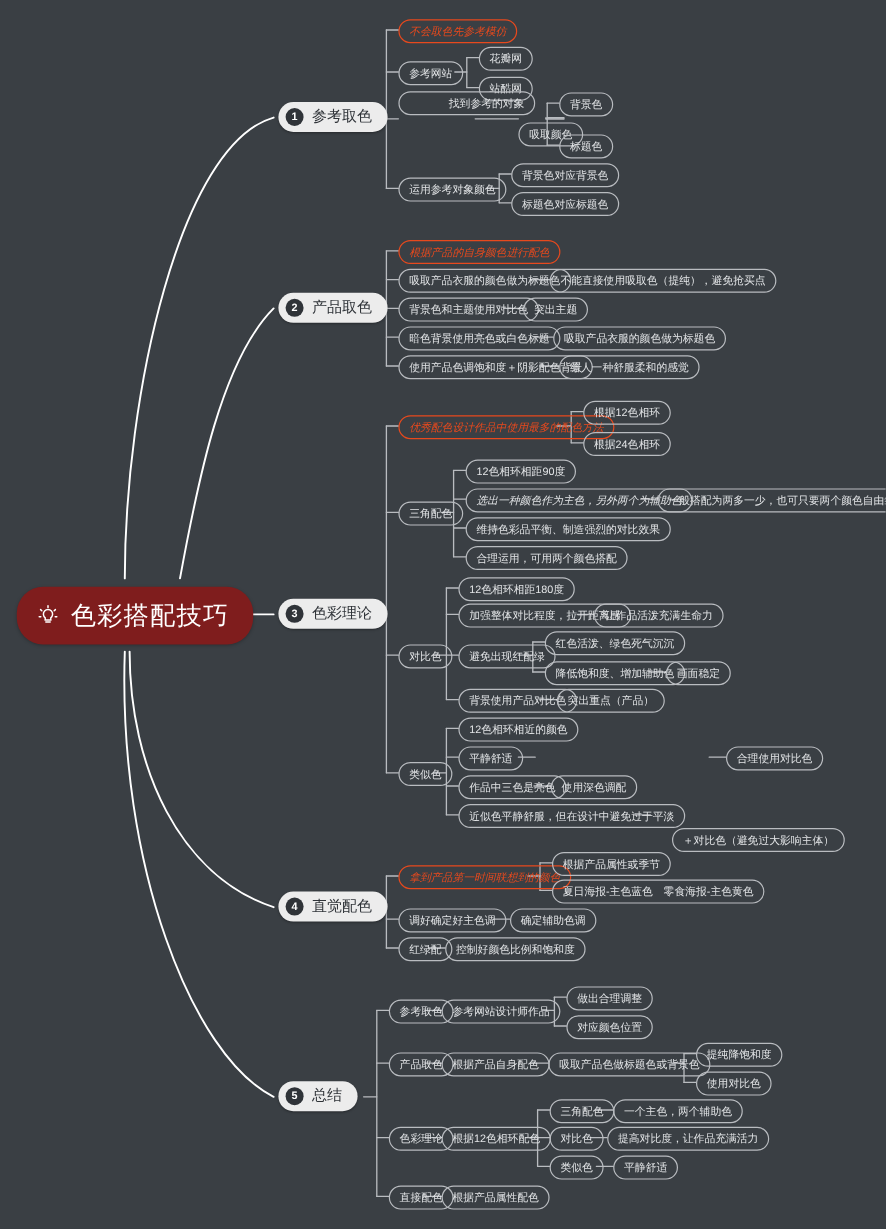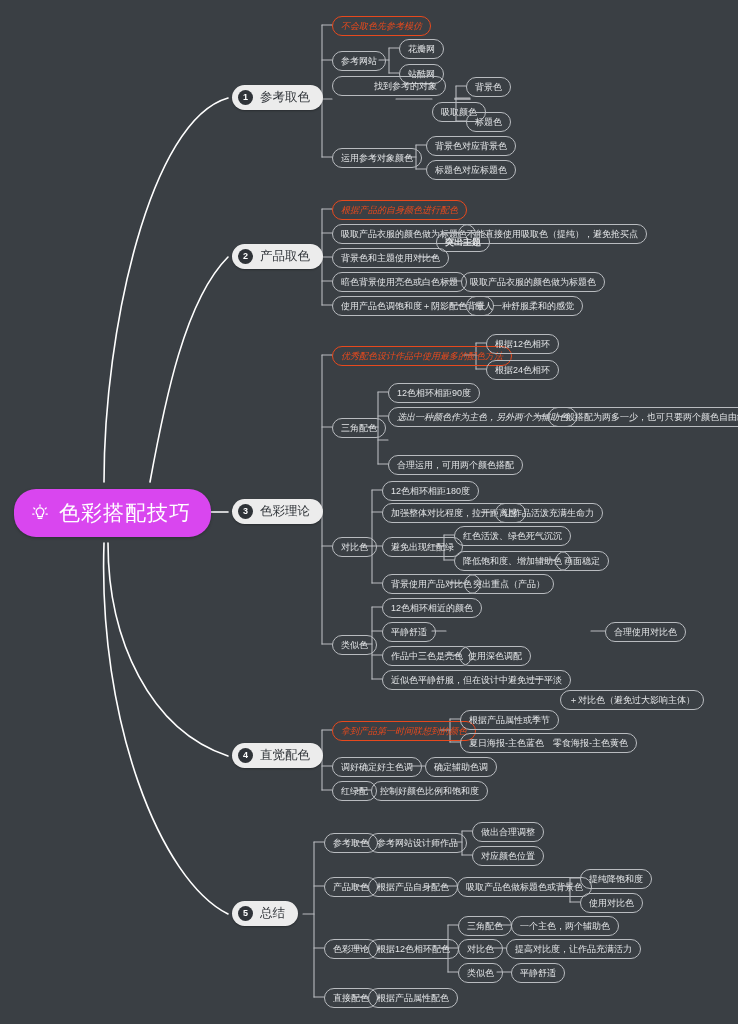--- a/index.html
+++ b/index.html
@@ -9,21 +9,21 @@
     font-family:"Liberation Sans","DejaVu Sans",sans-serif;
     overflow:hidden;
   }
   #canvas{ position:relative; width:738px; height:1024px; }
   #wires{ position:absolute; left:0; top:0; width:738px; height:1024px; pointer-events:none; }
 
   
   .center-node{
     position:absolute;
     display:flex; align-items:center; gap:9px;
-    background:#d946ef;
+    background:#7f1d1d;
     border-radius:22px;
     padding:10px 20px 10px 16px;
     color:#ffffff;
     font-size:21px;
     letter-spacing:1px;
     white-space:nowrap;
     box-shadow:0 1px 3px rgba(0,0,0,.25);
   }
   .bulb{ width:20px; height:20px; display:block; }
 
@@ -252,34 +252,35 @@
   <div class="node" style="left:466px; top:77px;">背景色</div>
   <div class="node" style="left:466px; top:112px;">标题色</div>
   <div class="node" style="left:332px; top:148px;">运用参考对象颜色</div>
   <div class="node" style="left:426px; top:136px;">背景色对应背景色</div>
   <div class="node" style="left:426px; top:160px;">标题色对应标题色</div>
 
   <div class="node accent" style="left:332px; top:200px;">根据产品的自身颜色进行配色</div>
   <div class="node" style="left:332px; top:224px;">吸取产品衣服的颜色做为标题色</div>
   <div class="node" style="left:458px; top:224px;">不能直接使用吸取色（提纯），避免抢买点</div>
   <div class="node" style="left:332px; top:248px;">背景色和主题使用对比色</div>
-  <div class="node" style="left:436px; top:232px;font-weight:bold;">突出主题</div>
+  <div class="node" style="left:436px; top:248px;">突出主题</div>
   <div class="node" style="left:332px; top:272px;">暗色背景使用亮色或白色标题</div>
   <div class="node" style="left:461px; top:272px;">吸取产品衣服的颜色做为标题色</div>
   <div class="node" style="left:332px; top:296px;">使用产品色调饱和度＋阴影配色背景</div>
   <div class="node" style="left:466px; top:296px;">给人一种舒服柔和的感觉</div>
 
   <div class="node accent" style="left:332px; top:346px;">优秀配色设计作品中使用最多的配色方法</div>
   <div class="node" style="left:486px; top:334px;">根据12色相环</div>
   <div class="node" style="left:486px; top:360px;">根据24色相环</div>
 
   <div class="node" style="left:332px; top:418px;">三角配色</div>
   <div class="node" style="left:388px; top:383px;">12色相环相距90度</div>
   <div class="node" style="left:388px; top:407px;font-style:italic;">选出一种颜色作为主色，另外两个为辅助色</div>
   <div class="node" style="left:548px; top:407px;">一般搭配为两多一少，也可只要两个颜色自由组合</div>
+  <div class="node" style="left:388px; top:431px;">维持色彩品平衡、制造强烈的对比效果</div>
   <div class="node" style="left:388px; top:455px;">合理运用，可用两个颜色搭配</div>
 
   <div class="node" style="left:332px; top:537px;">对比色</div>
   <div class="node" style="left:382px; top:481px;">12色相环相距180度</div>
   <div class="node" style="left:382px; top:503px;">加强整体对比程度，拉开距离感</div>
   <div class="node" style="left:495px; top:503px;">让作品活泼充满生命力</div>
   <div class="node" style="left:382px; top:537px;">避免出现红配绿</div>
   <div class="node" style="left:454px; top:526px;">红色活泼、绿色死气沉沉</div>
   <div class="node" style="left:454px; top:551px;">降低饱和度、增加辅助色</div>
   <div class="node" style="left:555px; top:551px;">画面稳定</div>

